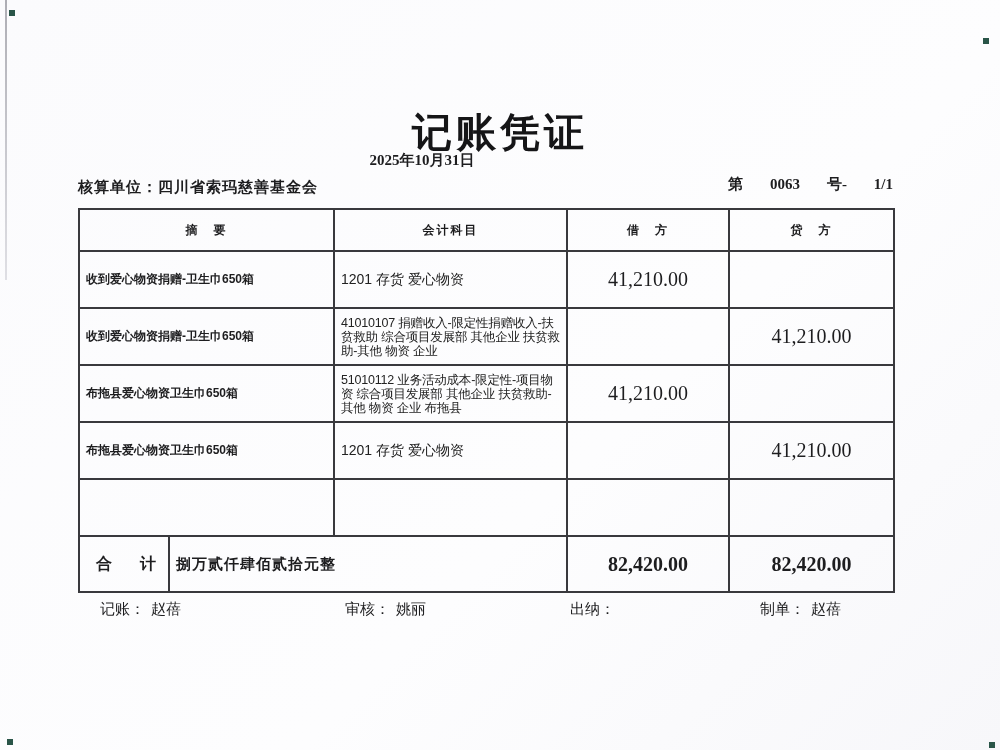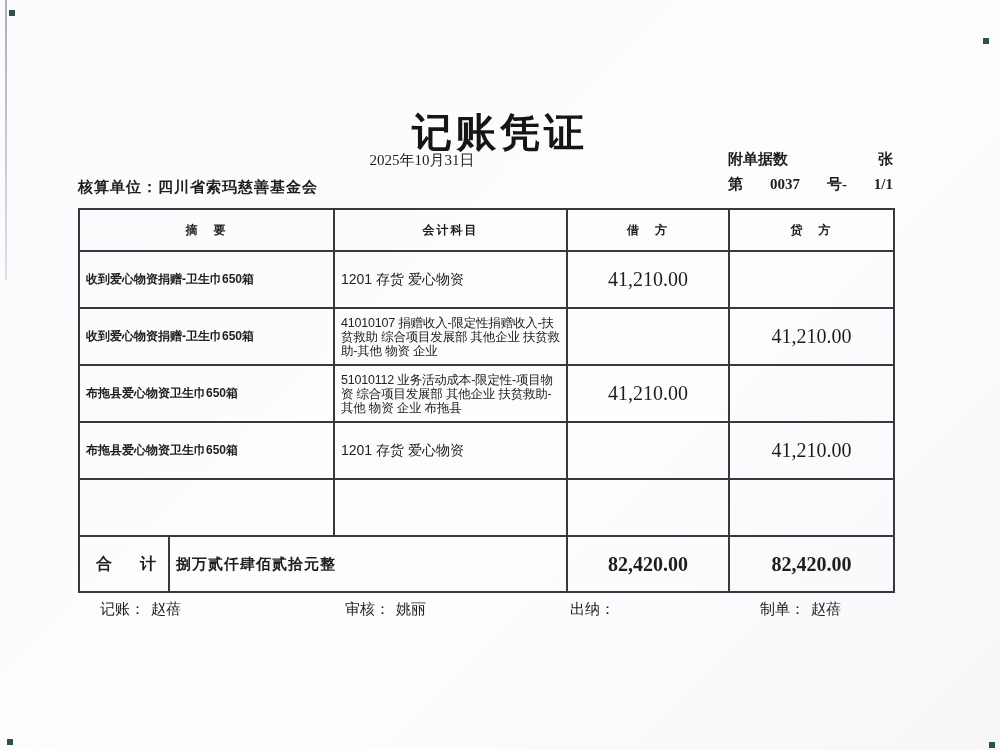--- a/index.html
+++ b/index.html
@@ -31,20 +31,21 @@
 
   .doc-title{
     position:absolute;top:105px;left:0;width:1000px;
     text-align:center;font-size:40px;font-weight:bold;letter-spacing:4px;
     color:#151517;
   }
   .doc-date{
     position:absolute;top:151px;left:0;width:844px;
     text-align:center;font-size:15px;
     font-family:"Liberation Serif", serif;
+    font-weight:bold;
   }
   .attach-line{
     position:absolute;top:150px;left:728px;width:165px;
     display:flex;justify-content:space-between;
     font-size:15px;font-weight:bold;
   }
   .voucher-line{
     position:absolute;top:175px;left:728px;width:165px;
     display:flex;justify-content:space-between;align-items:baseline;
     font-size:15px;font-weight:bold;
@@ -119,27 +120,23 @@
 <div class="scan-page">
   <div class="edge-line"></div>
   <div class="corner-mark tl"></div>
   <div class="corner-mark tr"></div>
   <div class="corner-mark bl"></div>
   <div class="corner-mark br"></div>
 
   <div class="doc-title">记账凭证</div>
   <div class="doc-date">2025年10月31日</div>
 
-  <div class="attach-line">
-    <span>附单据数</span>
-    <span>张</span>
-  </div>
   <div class="voucher-line">
     <span>第</span>
-    <span>0037</span>
+    <span>0063</span>
     <span>号-</span>
     <span>1/1</span>
   </div>
   <div class="unit-line">
     <span>核算单位：</span><span class="unit-name">四川省索玛慈善基金会</span>
   </div>
 
   <table class="voucher">
     <colgroup>
       <col class="c-label">

